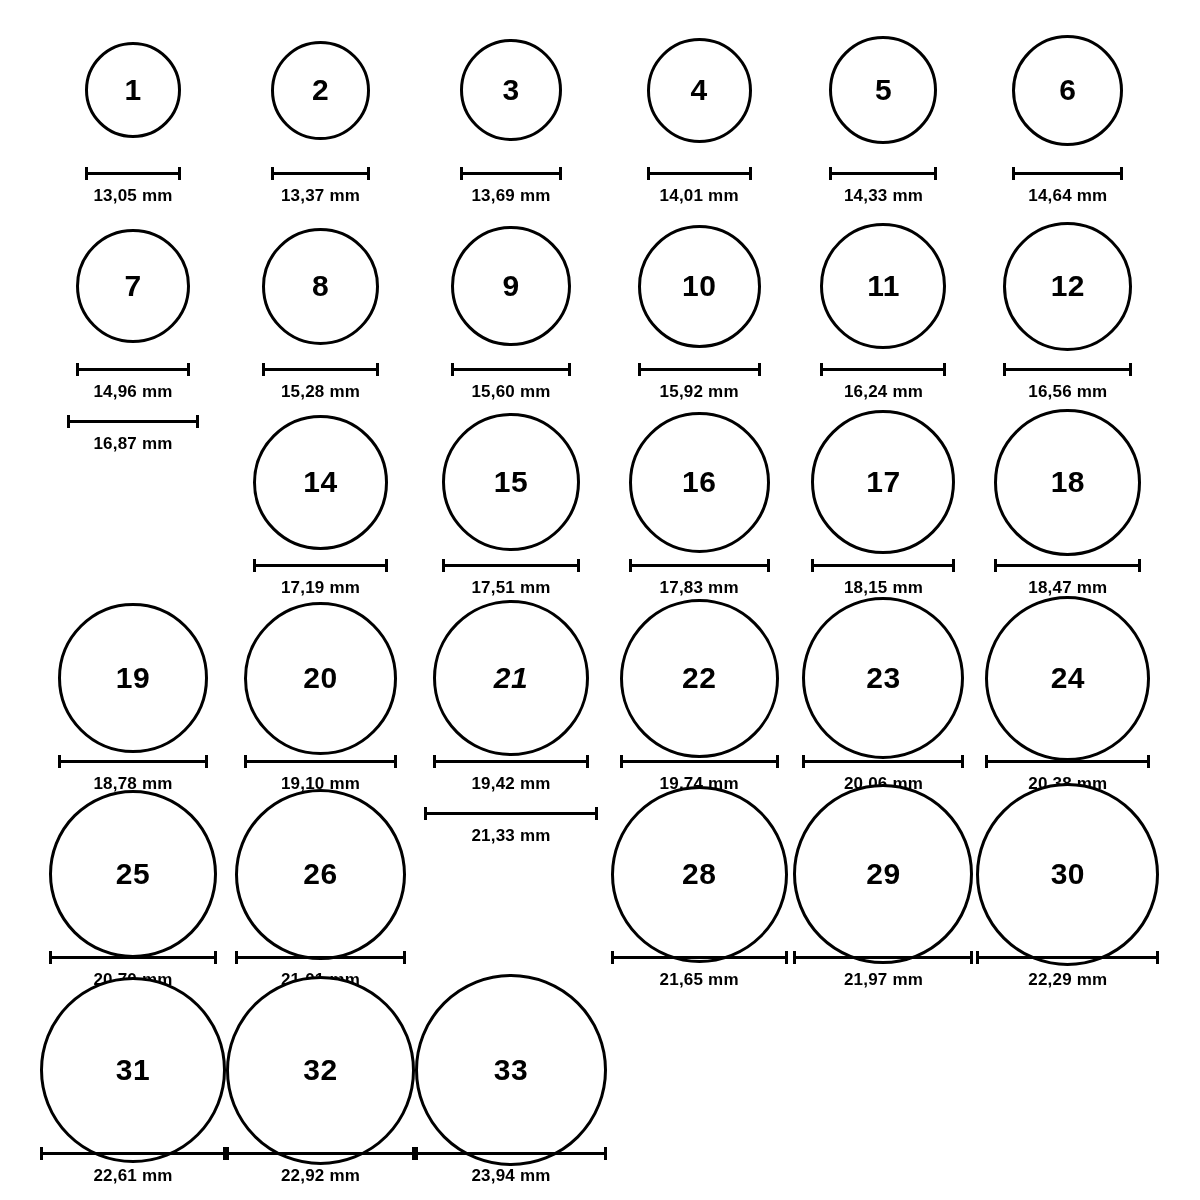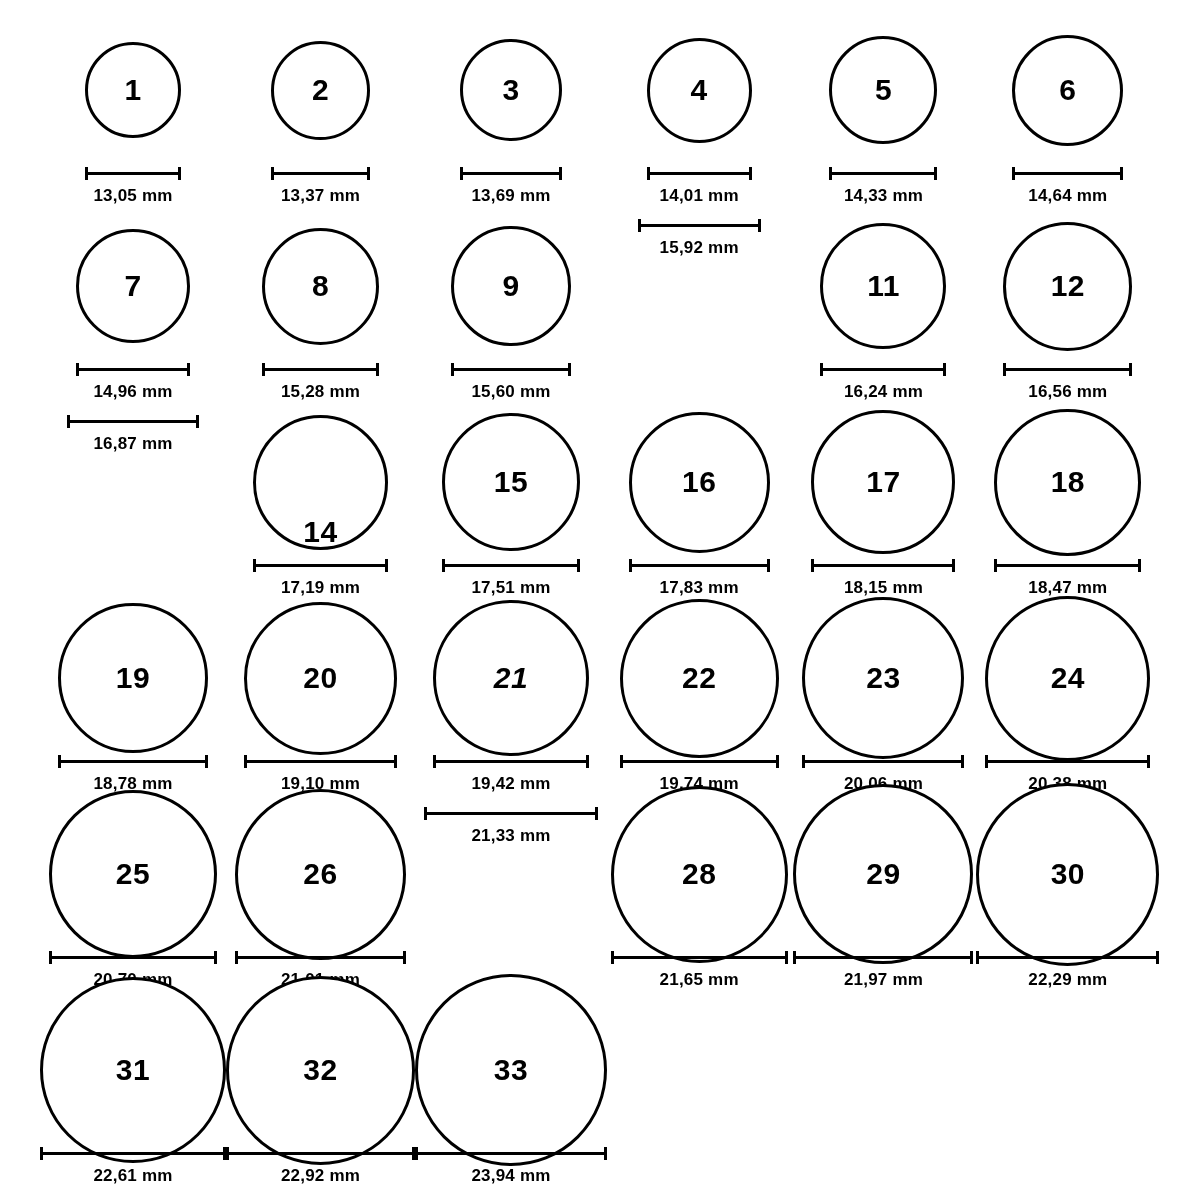--- a/index.html
+++ b/index.html
@@ -189,20 +189,25 @@
           <div class="circle" style="width: 120px; height: 120px;">
             <span class="size-num">9</span>
           </div>
         </div>
         <div class="measure">
           <div class="bar" style="width: 120px;"></div>
         </div>
         <div class="mm-label">15,60 mm</div>
       </div>
       <div class="cell">
+        <div class="circle-wrap">
+          <div class="circle" style="width: 123px; height: 123px;">
+            <span class="size-num">10</span>
+          </div>
+        </div>
         <div class="measure">
           <div class="bar" style="width: 123px;"></div>
         </div>
         <div class="mm-label">15,92 mm</div>
       </div>
       <div class="cell">
         <div class="circle-wrap">
           <div class="circle" style="width: 126px; height: 126px;">
             <span class="size-num">11</span>
           </div>
@@ -224,21 +229,21 @@
         <div class="mm-label">16,56 mm</div>
       </div>
       <div class="cell">
         <div class="measure">
           <div class="bar" style="width: 132px;"></div>
         </div>
         <div class="mm-label">16,87 mm</div>
       </div>
       <div class="cell">
         <div class="circle-wrap">
-          <div class="circle" style="width: 135px; height: 135px; align-items: flex-end;">
+          <div class="circle" style="width: 135px; height: 135px;">
             <span class="size-num">14</span>
           </div>
         </div>
         <div class="measure">
           <div class="bar" style="width: 135px;"></div>
         </div>
         <div class="mm-label">17,19 mm</div>
       </div>
       <div class="cell">
         <div class="circle-wrap">

